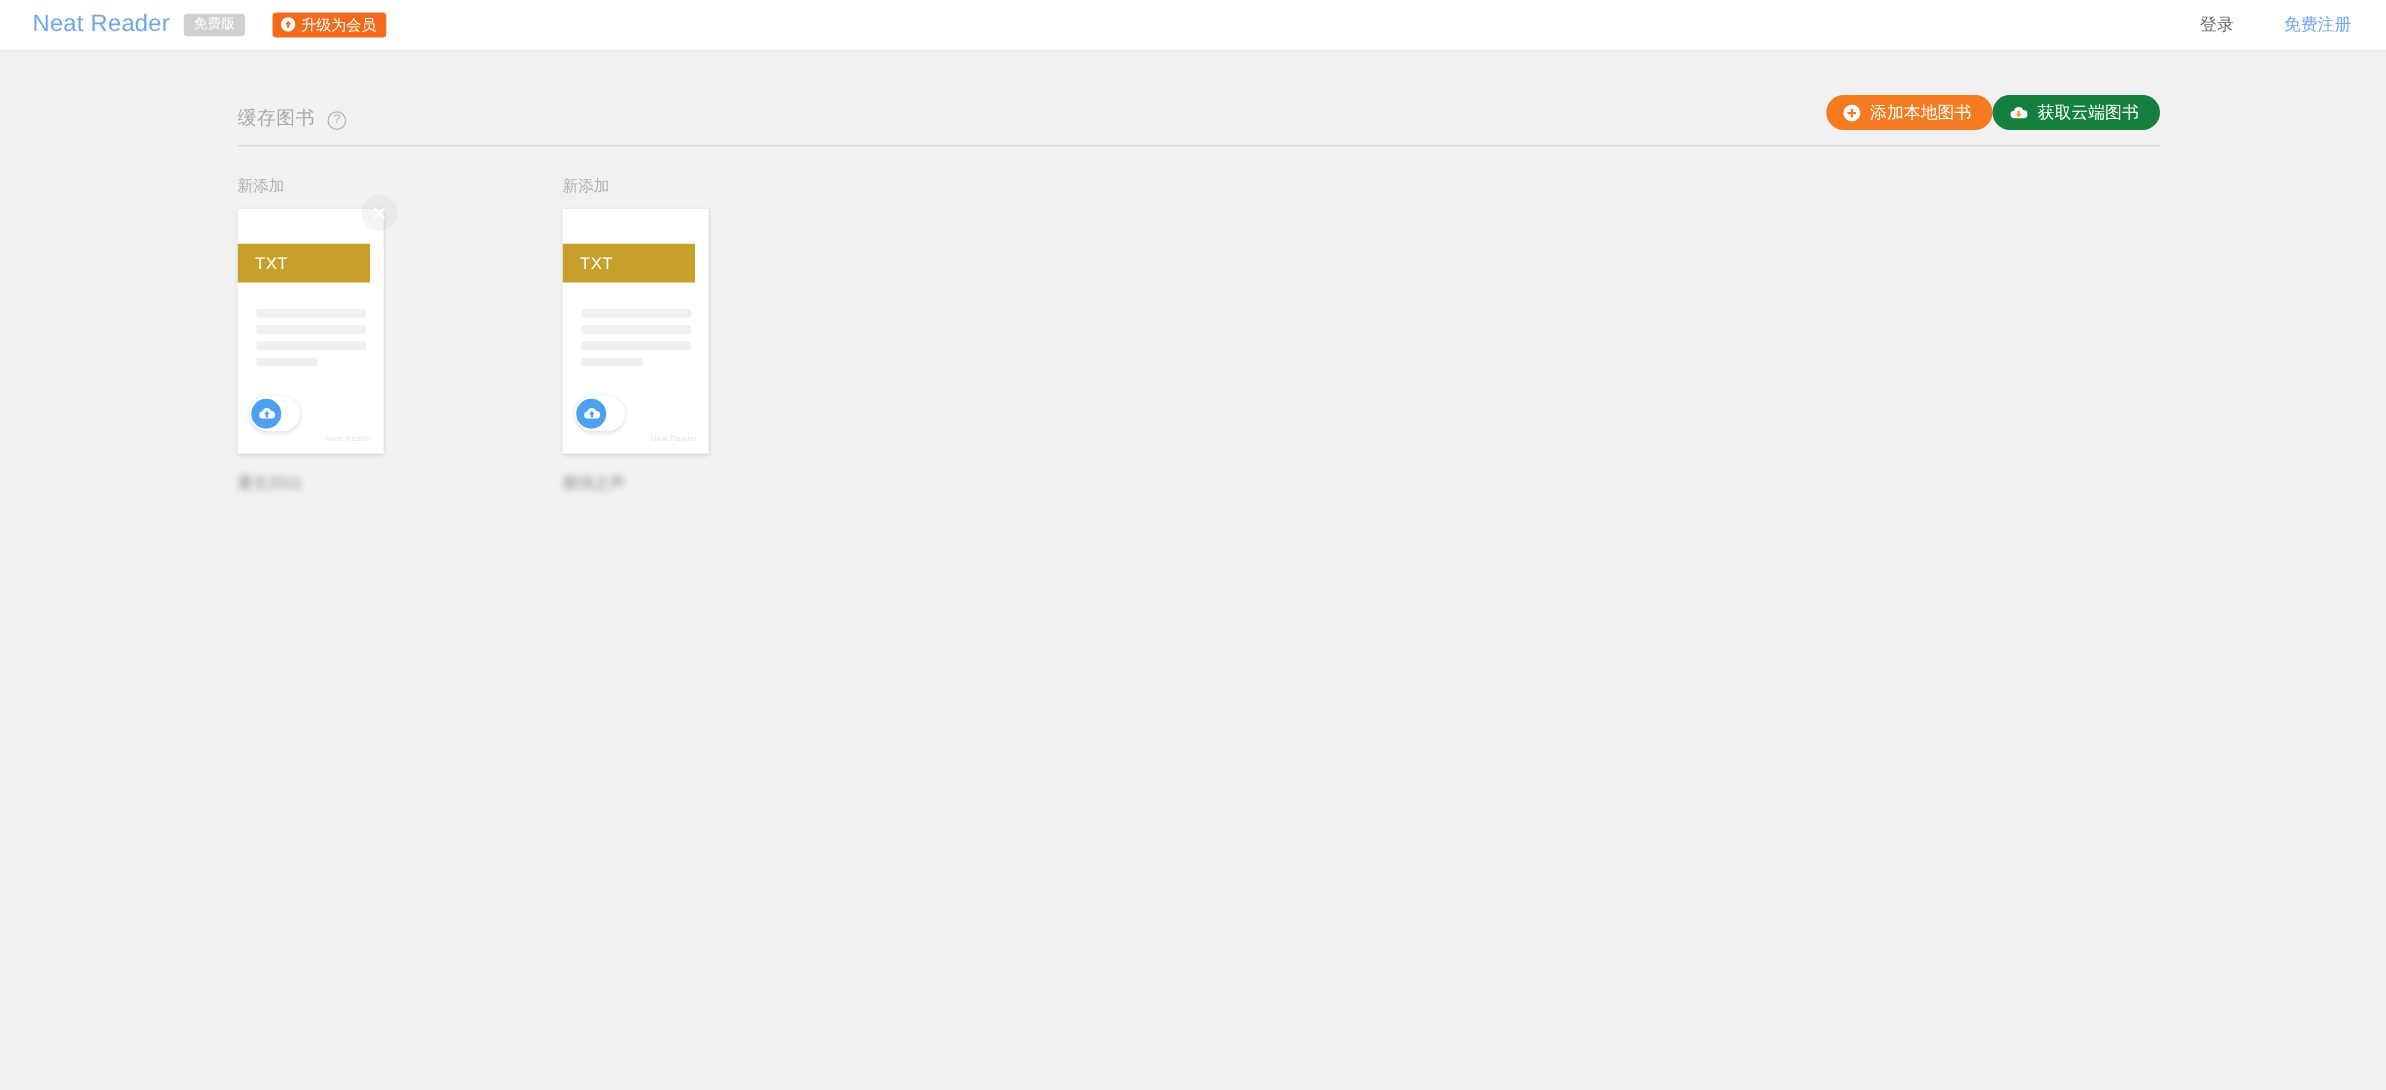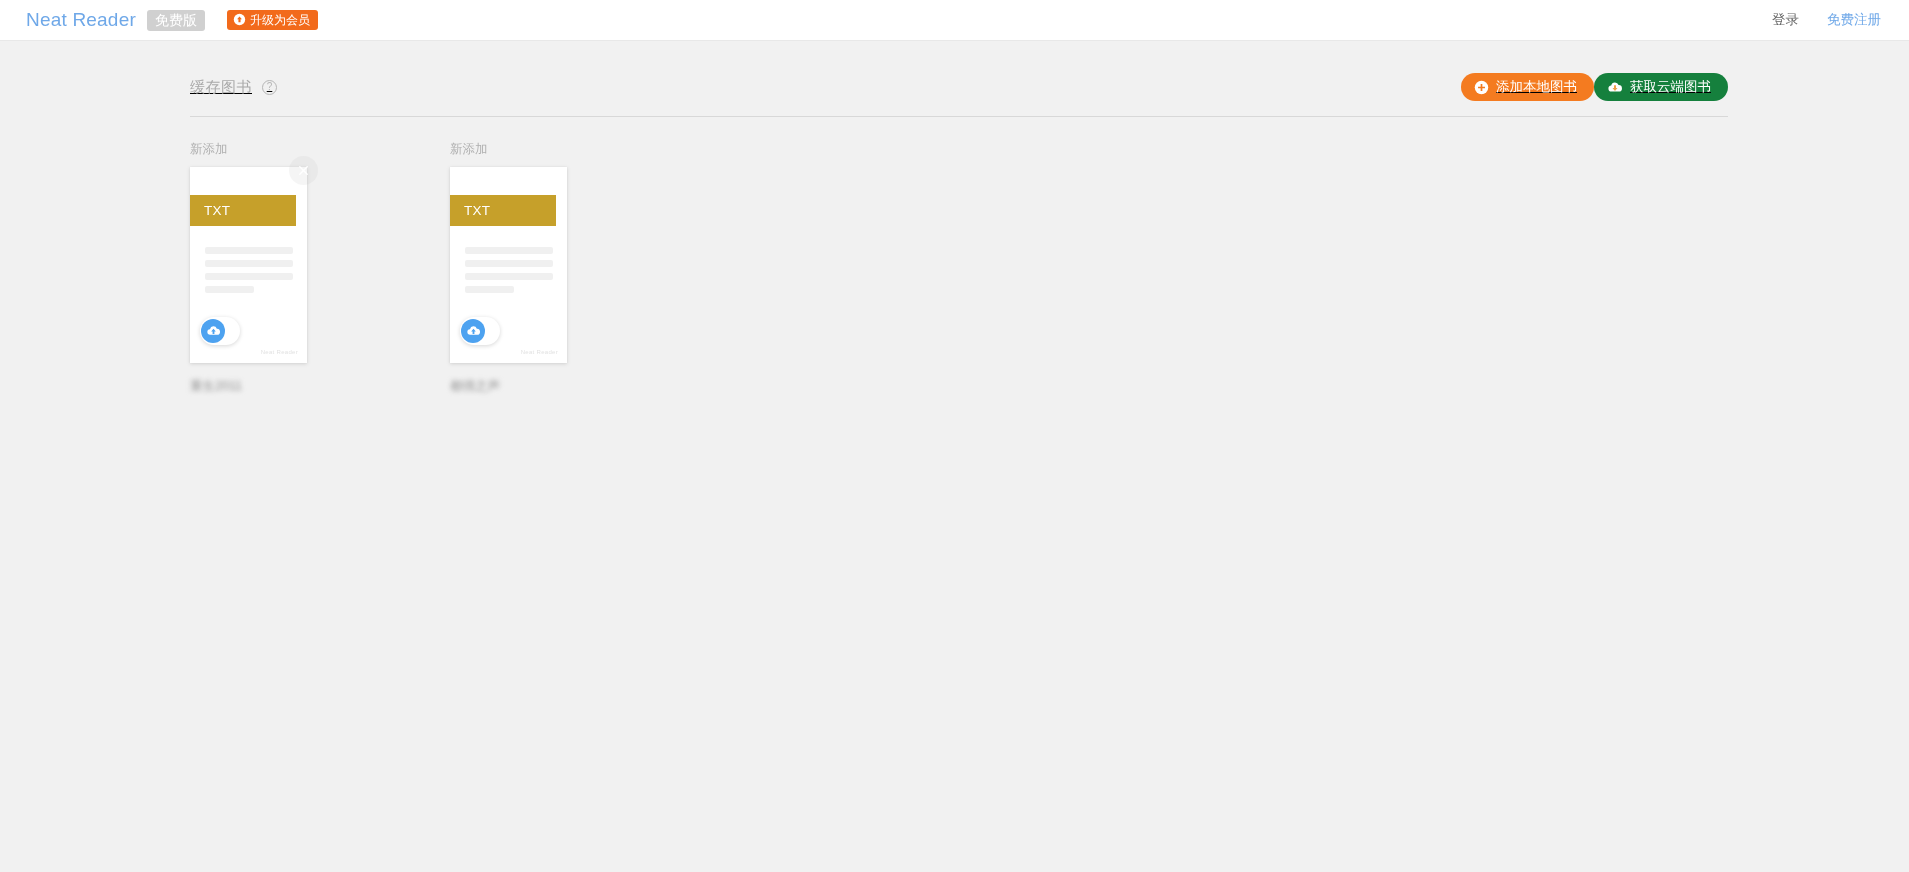--- a/index.html
+++ b/index.html
@@ -37,21 +37,21 @@
     font-size: 19px;
     color: #6fa8e8;
     letter-spacing: 0.2px;
     font-weight: 400;
     white-space: nowrap;
   }
 
   .free-badge {
     background: #d0d0d0;
     color: #ffffff;
-    font-size: 14px;
+    font-size: 11px;
     border-radius: 3px;
     padding: 3px 8px 4px;
     line-height: 1;
     white-space: nowrap;
   }
 
   .upgrade-badge {
     background: #f26a1b;
     color: #ffffff;
     font-size: 12px;
@@ -71,44 +71,43 @@
     height: 13px;
     flex: 0 0 13px;
     display: block;
   }
 
   .nav-right {
     margin-left: auto;
     margin-right: 28px;
     display: flex;
     align-items: center;
-    gap: 28px;
+    gap: 40px;
   }
 
   .nav-link {
     font-size: 13.5px;
     color: #666;
     cursor: pointer;
     white-space: nowrap;
   }
 
   .nav-link.accent { color: #6fa8e8; }
 
   
   .content {
     padding-left: 190px;
     padding-right: 181px;
     padding-top: 29px;
   }
 
   .section-head {
     display: flex;
-    align-items: center;
+    align-items: flex-end;
     height: 34px;
-    text-decoration: underline;
   }
 
   .section-title {
     font-size: 15px;
     color: #a9a9a9;
     letter-spacing: 0.5px;
     white-space: nowrap;
   }
 
   .help-icon {

